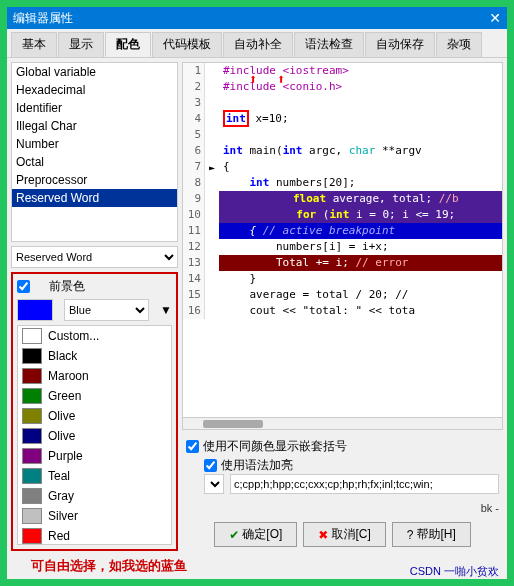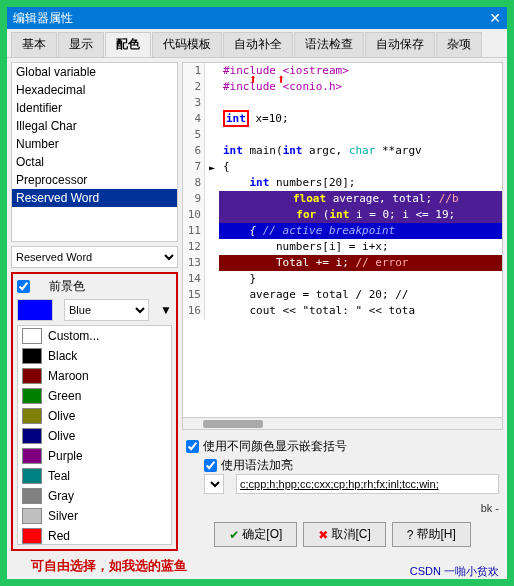--- a/index.html
+++ b/index.html
@@ -210,22 +210,21 @@
     }
     .checkbox-row {
       display: flex;
       align-items: center;
       gap: 4px;
       font-size: 12px;
     }
     .ext-row {
       display: flex;
       align-items: center;
-      gap: 12px;
-      text-decoration: underline;
+      gap: 6px;
     }
     .ext-dropdown {
       width: 20px;
       height: 20px;
       border: 1px solid #ccc;
       background: white;
       font-size: 10px;
     }
     .ext-input {
       flex: 1;

